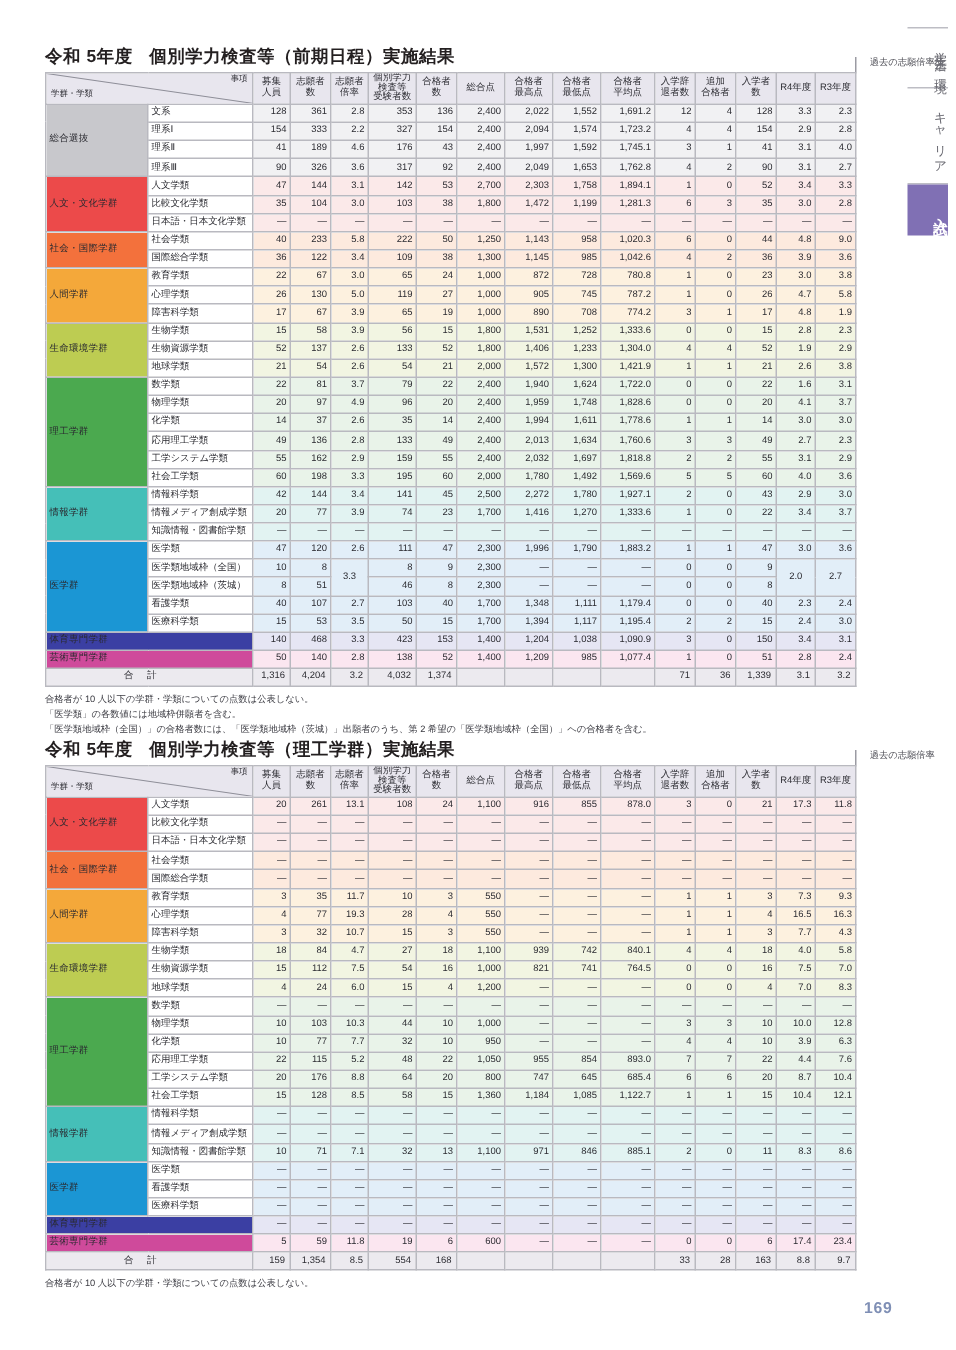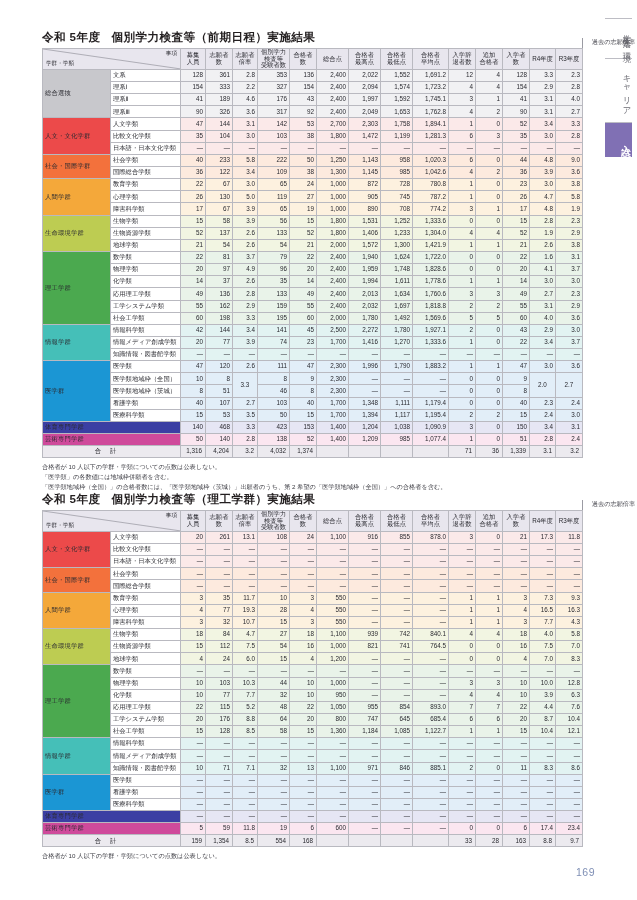--- a/index.html
+++ b/index.html
@@ -34,21 +34,21 @@
     background:#8070b4;
     color:#ffffff;
     font-weight:bold;
     letter-spacing:3px;
     border:none;
     padding:14px 0;
     font-size:9.6px;
   }
 
   
-  .block { position:absolute; left:42px; width:596px; }
+  .block { position:absolute; left:30px; width:596px; }
   .block.b1 { top:30px; }
   .block.b2 { top:492px; }
 
   .ttl-row { display:flex; align-items:flex-end; justify-content:space-between; }
   .ttl {
     font-size:11.6px; font-weight:bold; letter-spacing:.4px;
     color:#231f20; padding-bottom:3px;
   }
   .ttl .sp { display:inline-block; width:11px; }
   .past-label {
@@ -87,21 +87,21 @@
     text-align:left; padding-left:3px; color:#ffffff; font-weight:bold;
     font-size:6.3px; letter-spacing:.2px; vertical-align:middle;
   }
 
   tr.total td { background:#eceaef; text-align:right; padding-right:3px; font-weight:normal; }
   tr.total td.tlabel { text-align:center; letter-spacing:9px; padding-left:0; background:#eceaef; }
 
   .note { font-size:6.2px; color:#3b3b42; line-height:1.55; margin-top:4px; }
 
   .pgno { position:absolute; right:42px; bottom:22px;
-          font-size:10.5px; color:#7f8fb5; font-weight:normal; letter-spacing:.5px; }
+          font-size:10.5px; color:#7f8fb5; font-weight:bold; letter-spacing:.5px; }
 
   
   .t-sogo   { background:#f1f1f3; }
   .t-sogo-g { background:#c8c8cc; }
   .t-jinbun { background:#fbe9e9; }  .g-jinbun { background:#ec4a4a; }
   .t-shakai { background:#fdeade; }  .g-shakai { background:#f3713c; }
   .t-ningen { background:#fdf1df; }  .g-ningen { background:#f4a83a; }
   .t-seimei { background:#f2f5e2; }  .g-seimei { background:#bdcc52; }
   .t-rikou  { background:#e9f3e9; }  .g-rikou  { background:#4ba94f; }
   .t-jouhou { background:#e2f3f2; }  .g-jouhou { background:#45bfb8; }

